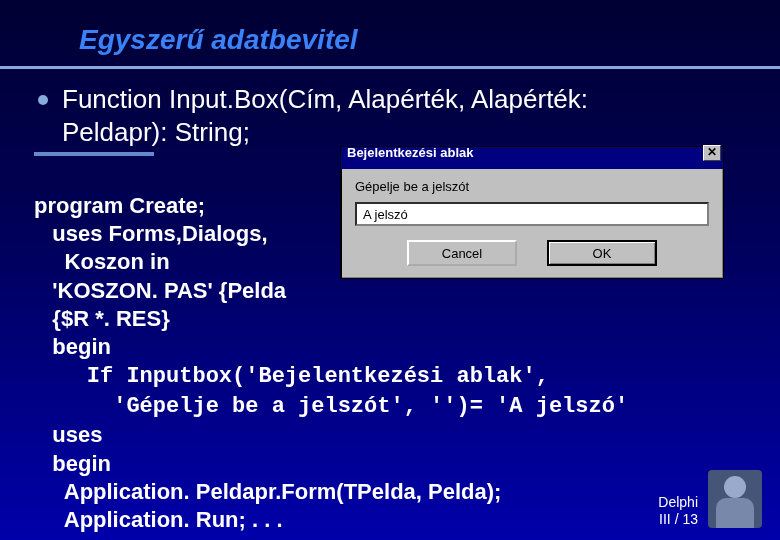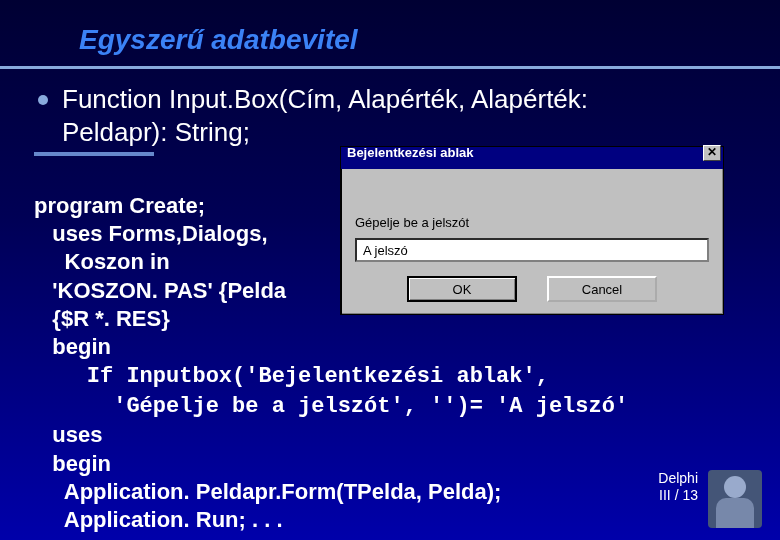--- a/index.html
+++ b/index.html
@@ -75,21 +75,21 @@
   .dialog .titlebar .title-text { flex: 1; }
   .dialog .titlebar .closebtn {
     width: 18px; height: 16px;
     background: #c0c0c0;
     border: 1px solid #fff;
     border-right-color: #404040; border-bottom-color: #404040;
     color: #000; font-size: 12px; line-height: 12px;
     text-align: center; font-weight: bold;
     font-family: Arial, sans-serif;
   }
-  .dialog .body { padding: 10px 14px 12px 14px; margin-top: 36px; }
+  .dialog .body { padding: 10px 14px 12px 14px; }
   .dialog .prompt { font-size: 13px; color: #000; margin-bottom: 8px; }
   .dialog .field {
     width: 100%; height: 24px;
     background: #fff; border: 2px inset #808080;
     font-size: 13px; padding: 8px 6px; color: #000;
   }
   .dialog .btnrow {
     display: flex; justify-content: center; gap: 30px;
     margin-top: 14px;
   }
@@ -98,21 +98,21 @@
     background: #c0c0c0;
     border: 2px outset #fff;
     font-size: 13px; color: #000;
     text-align: center;
   }
   .dialog .btn.default { border: 2px solid #000; box-shadow: inset 1px 1px 0 #fff, inset -1px -1px 0 #808080; }
 
   .footer {
     position: absolute;
     bottom: 12px; right: 18px;
-    display: flex; align-items: flex-start; gap: 10px;
+    display: flex; align-items: flex-end; gap: 10px;
   }
   .footer .pagelabel {
     color: #fff; font-size: 14px; text-align: right; line-height: 1.2;
   }
   .footer .figure {
     width: 54px; height: 58px;
     background: #445577;
     border-radius: 4px;
     position: relative;
     overflow: hidden;
@@ -163,22 +163,22 @@
   <div class="titlebar">
     <span class="title-text">Bejelentkezési ablak</span>
     <div class="closebtn">
       <span>✕</span>
     </div>
   </div>
   <div class="body">
     <div class="prompt">Gépelje be a jelszót</div>
     <input class="field" value="A jelszó" style="">
     <div class="btnrow">
+      <button class="btn">Cancel</button>
       <button class="btn default">OK</button>
-      <button class="btn">Cancel</button>
     </div>
   </div>
 </div>
 
 <div class="footer">
   <div class="pagelabel">
     <span>Delphi</span><br>
     <span>III / 13</span>
   </div>
   <div class="figure"></div>

